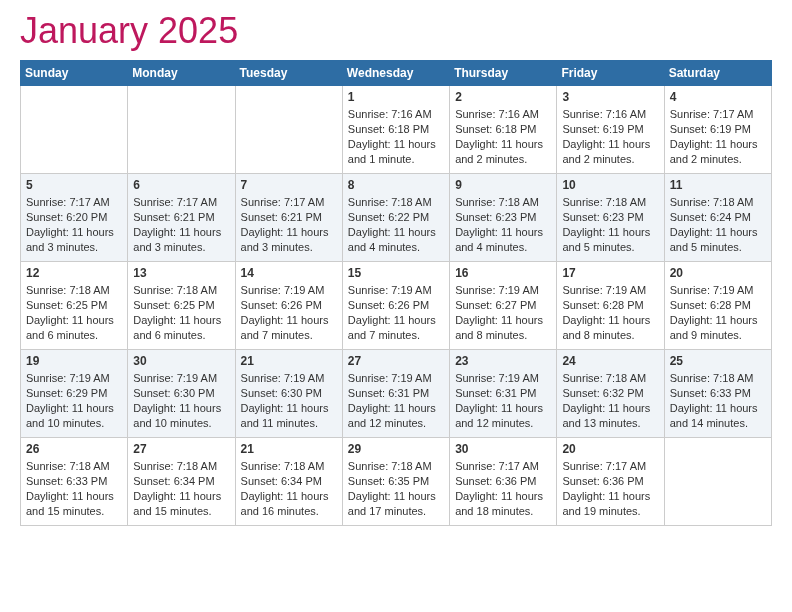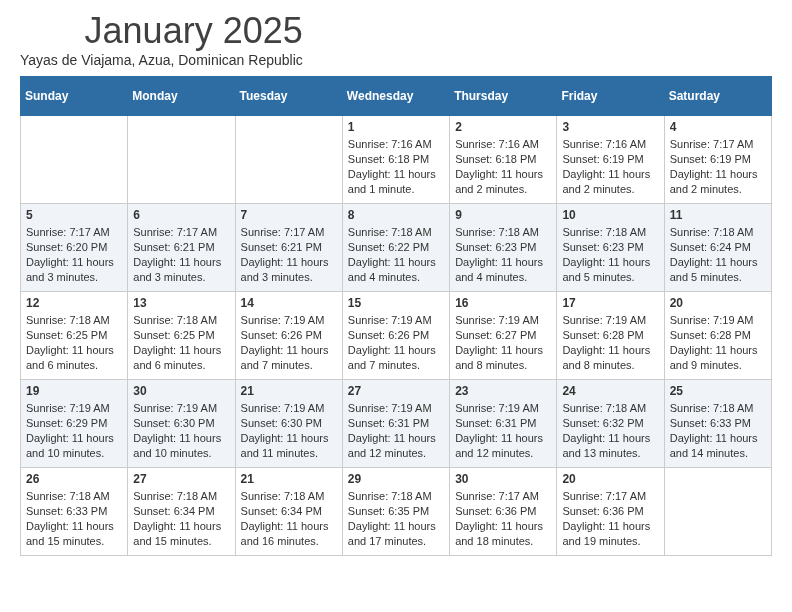--- a/index.html
+++ b/index.html
@@ -30,38 +30,38 @@
     .logo-blue { color: #1a5fa8; }
     .logo-icon {
       width: 28px;
       height: 28px;
     }
     .title-block {
       text-align: right;
     }
     .month-title {
       font-size: 36px;
-      color: #404040;
+      color: #be185d;
       font-weight: normal;
     }
     .subtitle {
       font-size: 14px;
       color: #333;
     }
     table {
       width: 100%;
       border-collapse: collapse;
       table-layout: fixed;
     }
     thead tr th {
       background-color: #2e6da4;
       color: #fff;
       font-size: 12px;
       font-weight: bold;
-      padding: 12px 4px;
+      padding: 5px 4px;
       text-align: left;
       border: 1px solid #2e6da4;
     }
     tbody tr td {
       vertical-align: top;
       border: 1px solid #ccc;
       padding: 4px 5px;
       font-size: 10px;
       color: #333;
       height: 88px;
@@ -80,21 +80,20 @@
       font-size: 11px;
       line-height: 1.35;
     }
   </style>
 </head>
 <body>
 
 <div class="header">
   <div class="title-block">
     <div class="month-title">January 2025</div>
-    <div class="subtitle">Yayas de Viajama, Azua, Dominican Republic</div>
   </div>
 </div>
 
 <table>
   <thead>
     <tr id="thead-row">
         <th>Sunday</th>
         <th>Monday</th>
         <th>Tuesday</th>
         <th>Wednesday</th>

